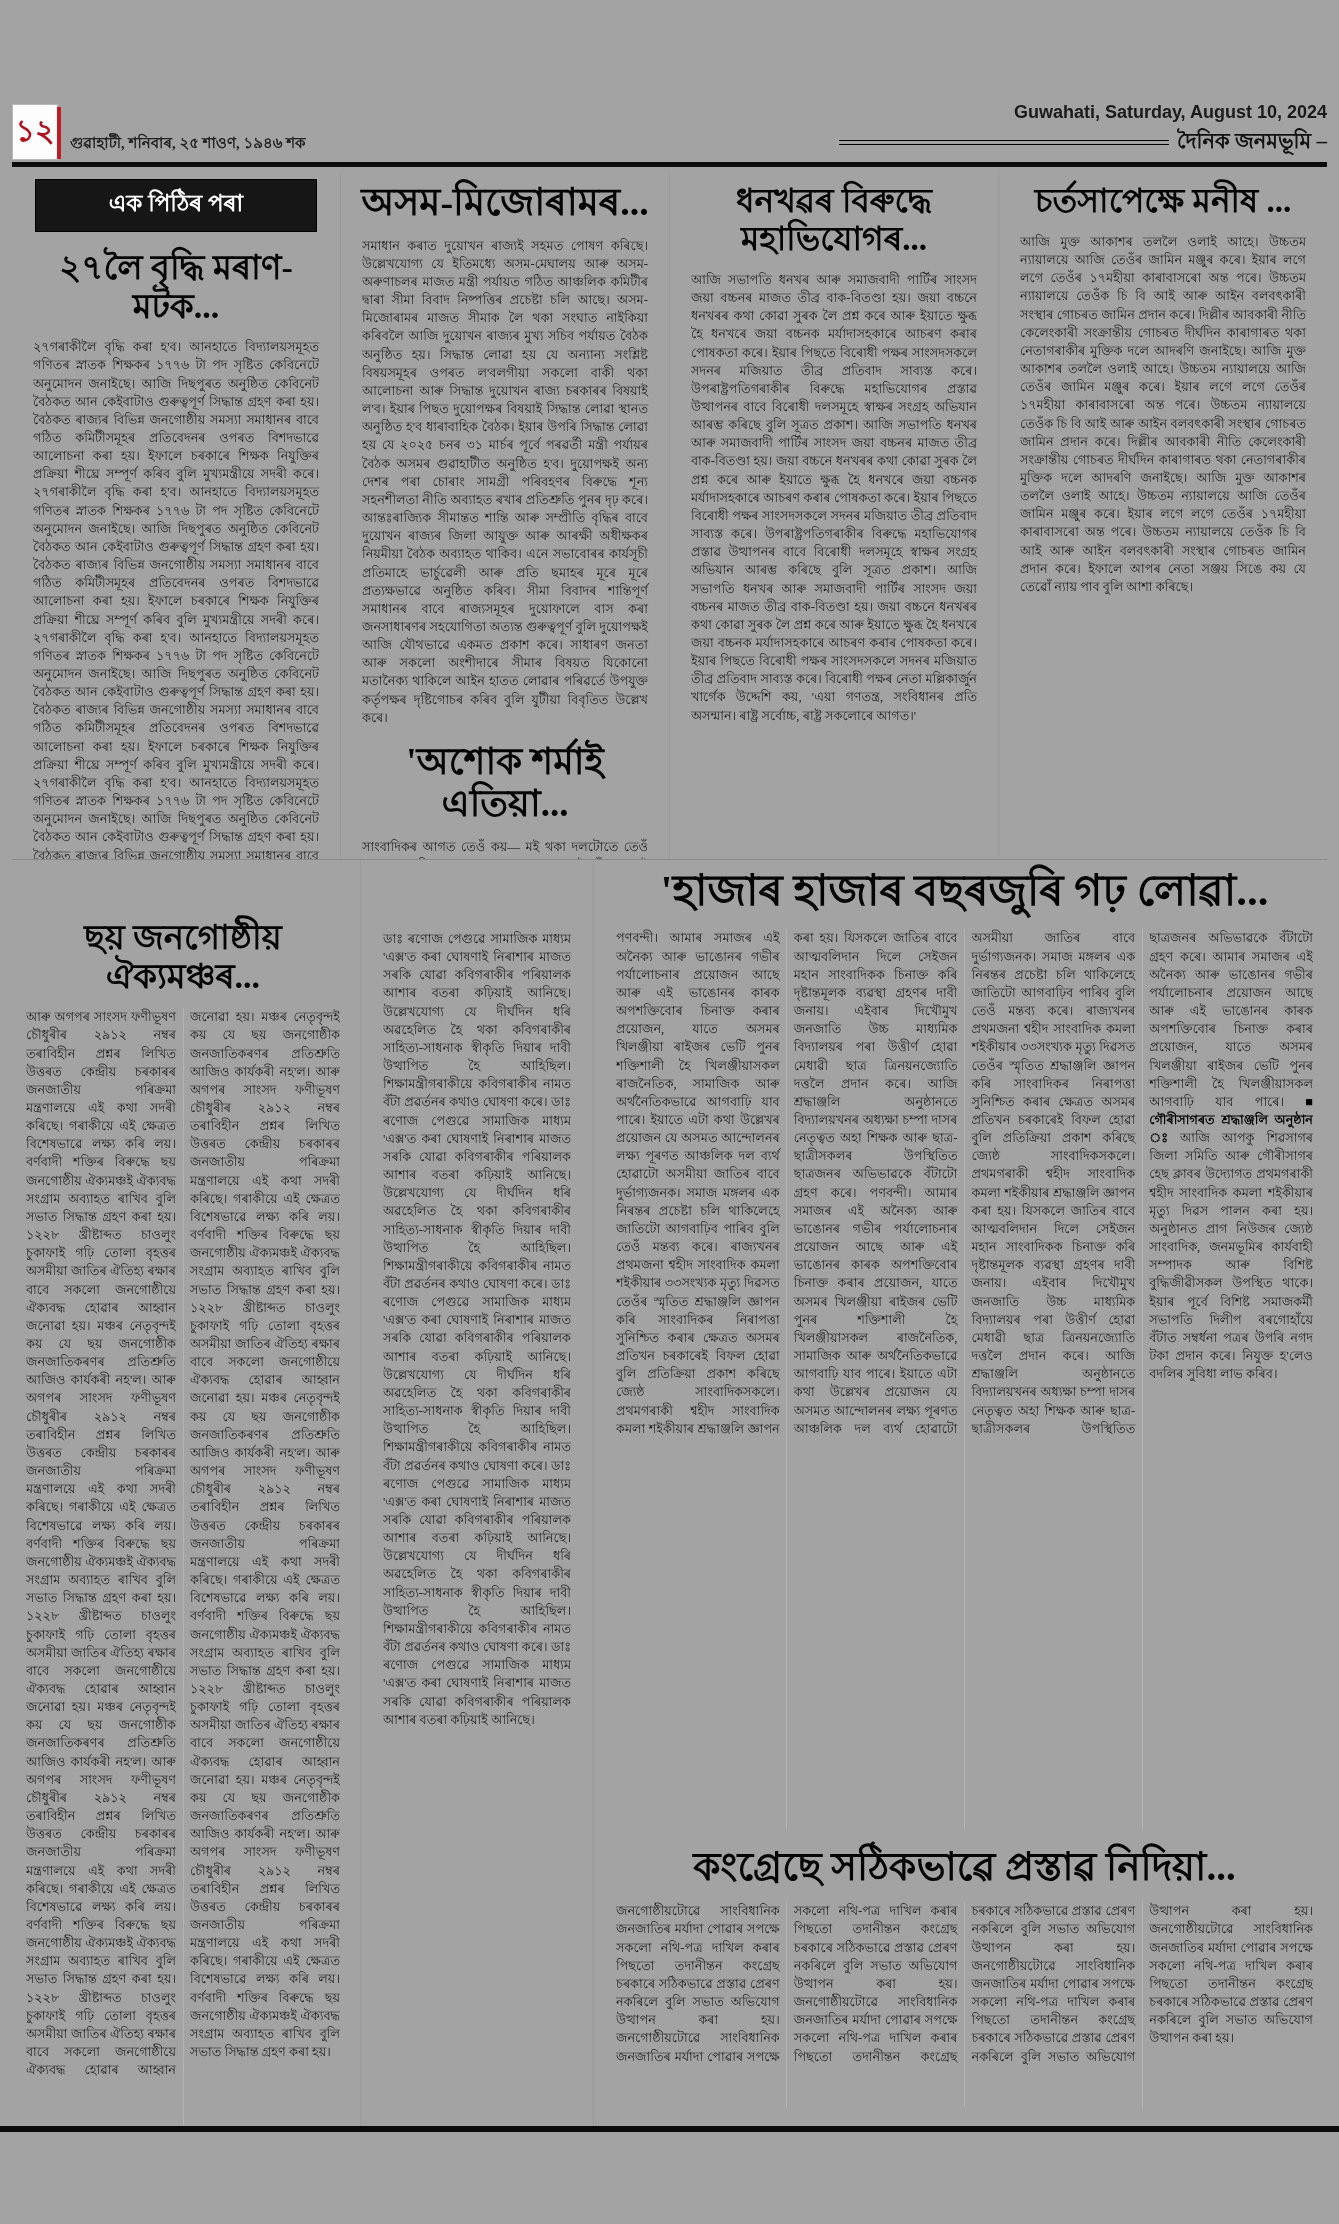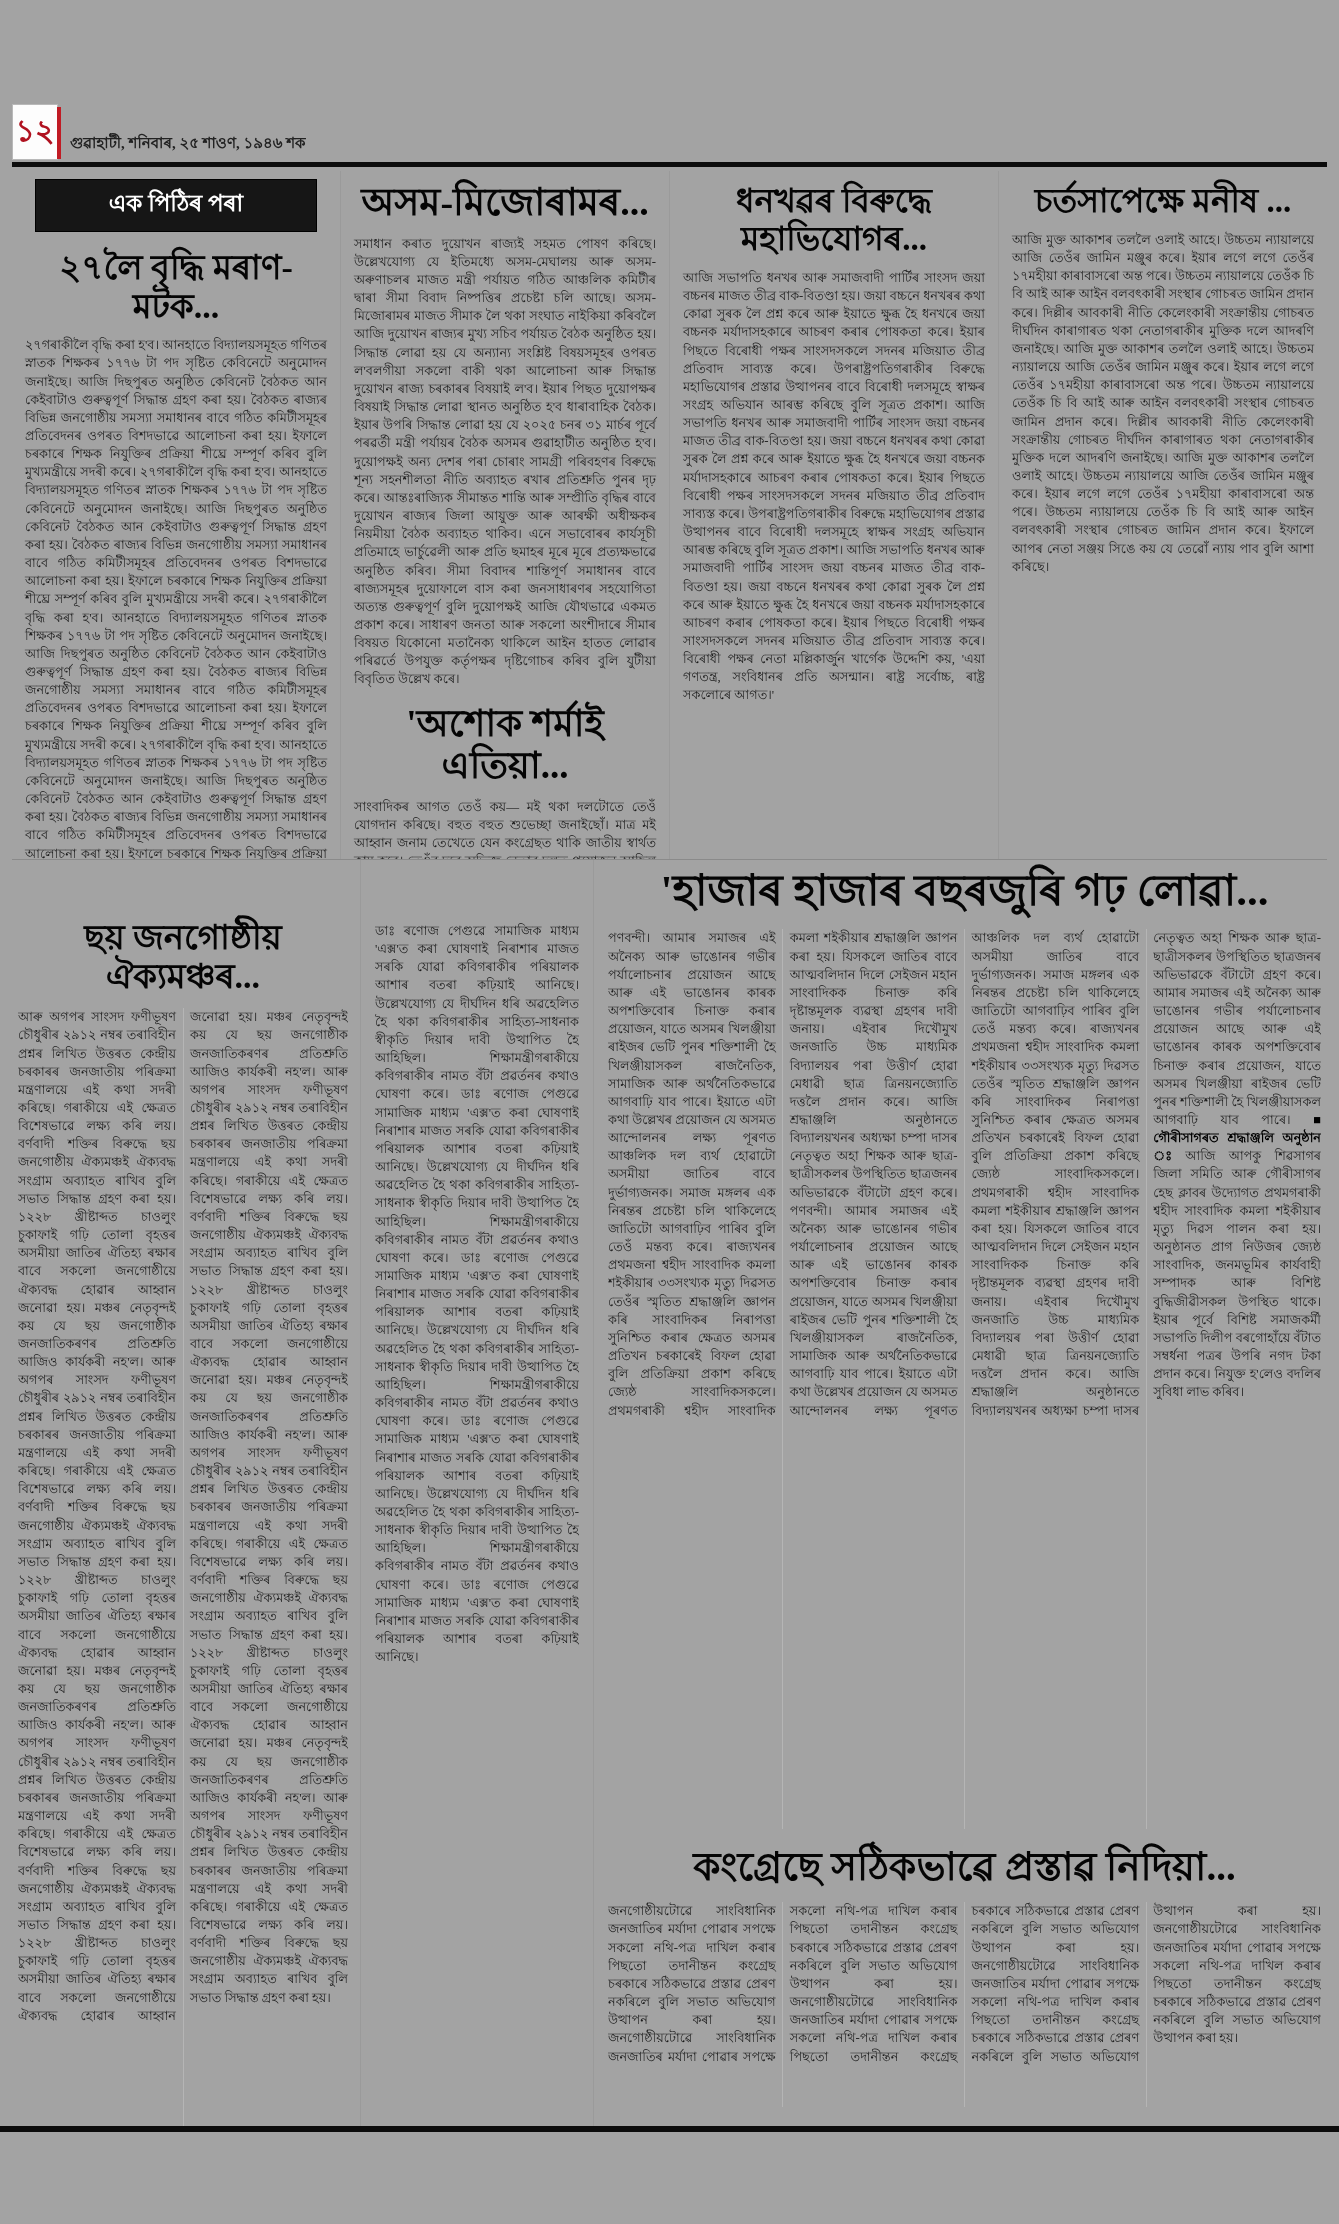--- a/index.html
+++ b/index.html
@@ -28,21 +28,21 @@
   .date-en{font-family:"Liberation Sans",sans-serif;font-size:18px;font-weight:700;color:#1a1a1a;}
   .mast-row{display:flex;align-items:center;width:100%;justify-content:flex-end;gap:8px;}
   .mast-rule{flex:0 0 330px;border-top:1.5px solid #000;border-bottom:1.5px solid #000;height:3px;}
   .mast{font-size:21px;font-weight:700;white-space:nowrap;}
   .thick-rule{height:5px;background:#0c0c0c;margin-top:2px;}
   .thick-rule.footer{position:absolute;left:0;right:0;top:2124px;height:6px;}
 
   
   .body{
     font-size:12.8px;line-height:1.42;text-align:justify;color:#1c1c1c;
-    margin:4px;word-break:break-word;
+    margin:12px;word-break:break-word;
   }
   h1,h2{margin:0;font-weight:700;color:#050505;text-align:center;line-height:1.15;}
 
   
   .top{display:flex;height:688px;margin-top:4px;}
   .top .col{flex:1 1 0;padding:6px 9px 0 9px;overflow:hidden;}
   .top .col + .col{border-left:1px solid #9a9a9a;}
   .kicker{
     background:#161616;color:#fff;text-align:center;
     font-size:23px;font-weight:700;padding:5px 0 7px 0;margin:2px 14px 6px 14px;
@@ -75,20 +75,27 @@
 
 <div class="page">
 
   <header class="hdr">
     <div class="hdr-left">
       <div class="pagenum-box">
         <span>১২</span>
         <span class="redbar"></span>
       </div>
       <div class="date-as">গুৱাহাটী, শনিবাৰ, ২৫ শাওণ, ১৯৪৬ শক</div>
+    </div>
+    <div class="hdr-right">
+      <div class="date-en">Guwahati, Saturday, August 10, 2024</div>
+      <div class="mast-row">
+        <span class="mast-rule"></span>
+        <span class="mast">দৈনিক জনমভূমি –</span>
+      </div>
     </div>
   </header>
   <div class="thick-rule"></div>
 
   <section class="top">
 
     <article class="col c1">
       <div class="kicker">এক পিঠিৰ পৰা</div>
       <h1 class="h-c1">২৭লৈ বৃদ্ধি মৰাণ-মটক...</h1>
       <p class="body">২৭গৰাকীলৈ বৃদ্ধি কৰা হ'ব। আনহাতে বিদ্যালয়সমূহত গণিতৰ স্নাতক শিক্ষকৰ ১৭৭৬ টা পদ সৃষ্টিত কেবিনেটে অনুমোদন জনাইছে। আজি দিছপুৰত অনুষ্ঠিত কেবিনেট বৈঠকত আন কেইবাটাও গুৰুত্বপূৰ্ণ সিদ্ধান্ত গ্ৰহণ কৰা হয়। বৈঠকত ৰাজ্যৰ বিভিন্ন জনগোষ্ঠীয় সমস্যা সমাধানৰ বাবে গঠিত কমিটীসমূহৰ প্ৰতিবেদনৰ ওপৰত বিশদভাৱে আলোচনা কৰা হয়। ইফালে চৰকাৰে শিক্ষক নিযুক্তিৰ প্ৰক্ৰিয়া শীঘ্ৰে সম্পূৰ্ণ কৰিব বুলি মুখ্যমন্ত্ৰীয়ে সদৰী কৰে। ২৭গৰাকীলৈ বৃদ্ধি কৰা হ'ব। আনহাতে বিদ্যালয়সমূহত গণিতৰ স্নাতক শিক্ষকৰ ১৭৭৬ টা পদ সৃষ্টিত কেবিনেটে অনুমোদন জনাইছে। আজি দিছপুৰত অনুষ্ঠিত কেবিনেট বৈঠকত আন কেইবাটাও গুৰুত্বপূৰ্ণ সিদ্ধান্ত গ্ৰহণ কৰা হয়। বৈঠকত ৰাজ্যৰ বিভিন্ন জনগোষ্ঠীয় সমস্যা সমাধানৰ বাবে গঠিত কমিটীসমূহৰ প্ৰতিবেদনৰ ওপৰত বিশদভাৱে আলোচনা কৰা হয়। ইফালে চৰকাৰে শিক্ষক নিযুক্তিৰ প্ৰক্ৰিয়া শীঘ্ৰে সম্পূৰ্ণ কৰিব বুলি মুখ্যমন্ত্ৰীয়ে সদৰী কৰে। ২৭গৰাকীলৈ বৃদ্ধি কৰা হ'ব। আনহাতে বিদ্যালয়সমূহত গণিতৰ স্নাতক শিক্ষকৰ ১৭৭৬ টা পদ সৃষ্টিত কেবিনেটে অনুমোদন জনাইছে। আজি দিছপুৰত অনুষ্ঠিত কেবিনেট বৈঠকত আন কেইবাটাও গুৰুত্বপূৰ্ণ সিদ্ধান্ত গ্ৰহণ কৰা হয়। বৈঠকত ৰাজ্যৰ বিভিন্ন জনগোষ্ঠীয় সমস্যা সমাধানৰ বাবে গঠিত কমিটীসমূহৰ প্ৰতিবেদনৰ ওপৰত বিশদভাৱে আলোচনা কৰা হয়। ইফালে চৰকাৰে শিক্ষক নিযুক্তিৰ প্ৰক্ৰিয়া শীঘ্ৰে সম্পূৰ্ণ কৰিব বুলি মুখ্যমন্ত্ৰীয়ে সদৰী কৰে। ২৭গৰাকীলৈ বৃদ্ধি কৰা হ'ব। আনহাতে বিদ্যালয়সমূহত গণিতৰ স্নাতক শিক্ষকৰ ১৭৭৬ টা পদ সৃষ্টিত কেবিনেটে অনুমোদন জনাইছে। আজি দিছপুৰত অনুষ্ঠিত কেবিনেট বৈঠকত আন কেইবাটাও গুৰুত্বপূৰ্ণ সিদ্ধান্ত গ্ৰহণ কৰা হয়। বৈঠকত ৰাজ্যৰ বিভিন্ন জনগোষ্ঠীয় সমস্যা সমাধানৰ বাবে গঠিত কমিটীসমূহৰ প্ৰতিবেদনৰ ওপৰত বিশদভাৱে আলোচনা কৰা হয়। ইফালে চৰকাৰে শিক্ষক নিযুক্তিৰ প্ৰক্ৰিয়া শীঘ্ৰে সম্পূৰ্ণ কৰিব বুলি মুখ্যমন্ত্ৰীয়ে সদৰী কৰে। ২৭গৰাকীলৈ বৃদ্ধি কৰা হ'ব। আনহাতে বিদ্যালয়সমূহত গণিতৰ স্নাতক শিক্ষকৰ পদ সৃষ্টিত কেবিনেটে অনুমোদন জনাইছে।</p>

